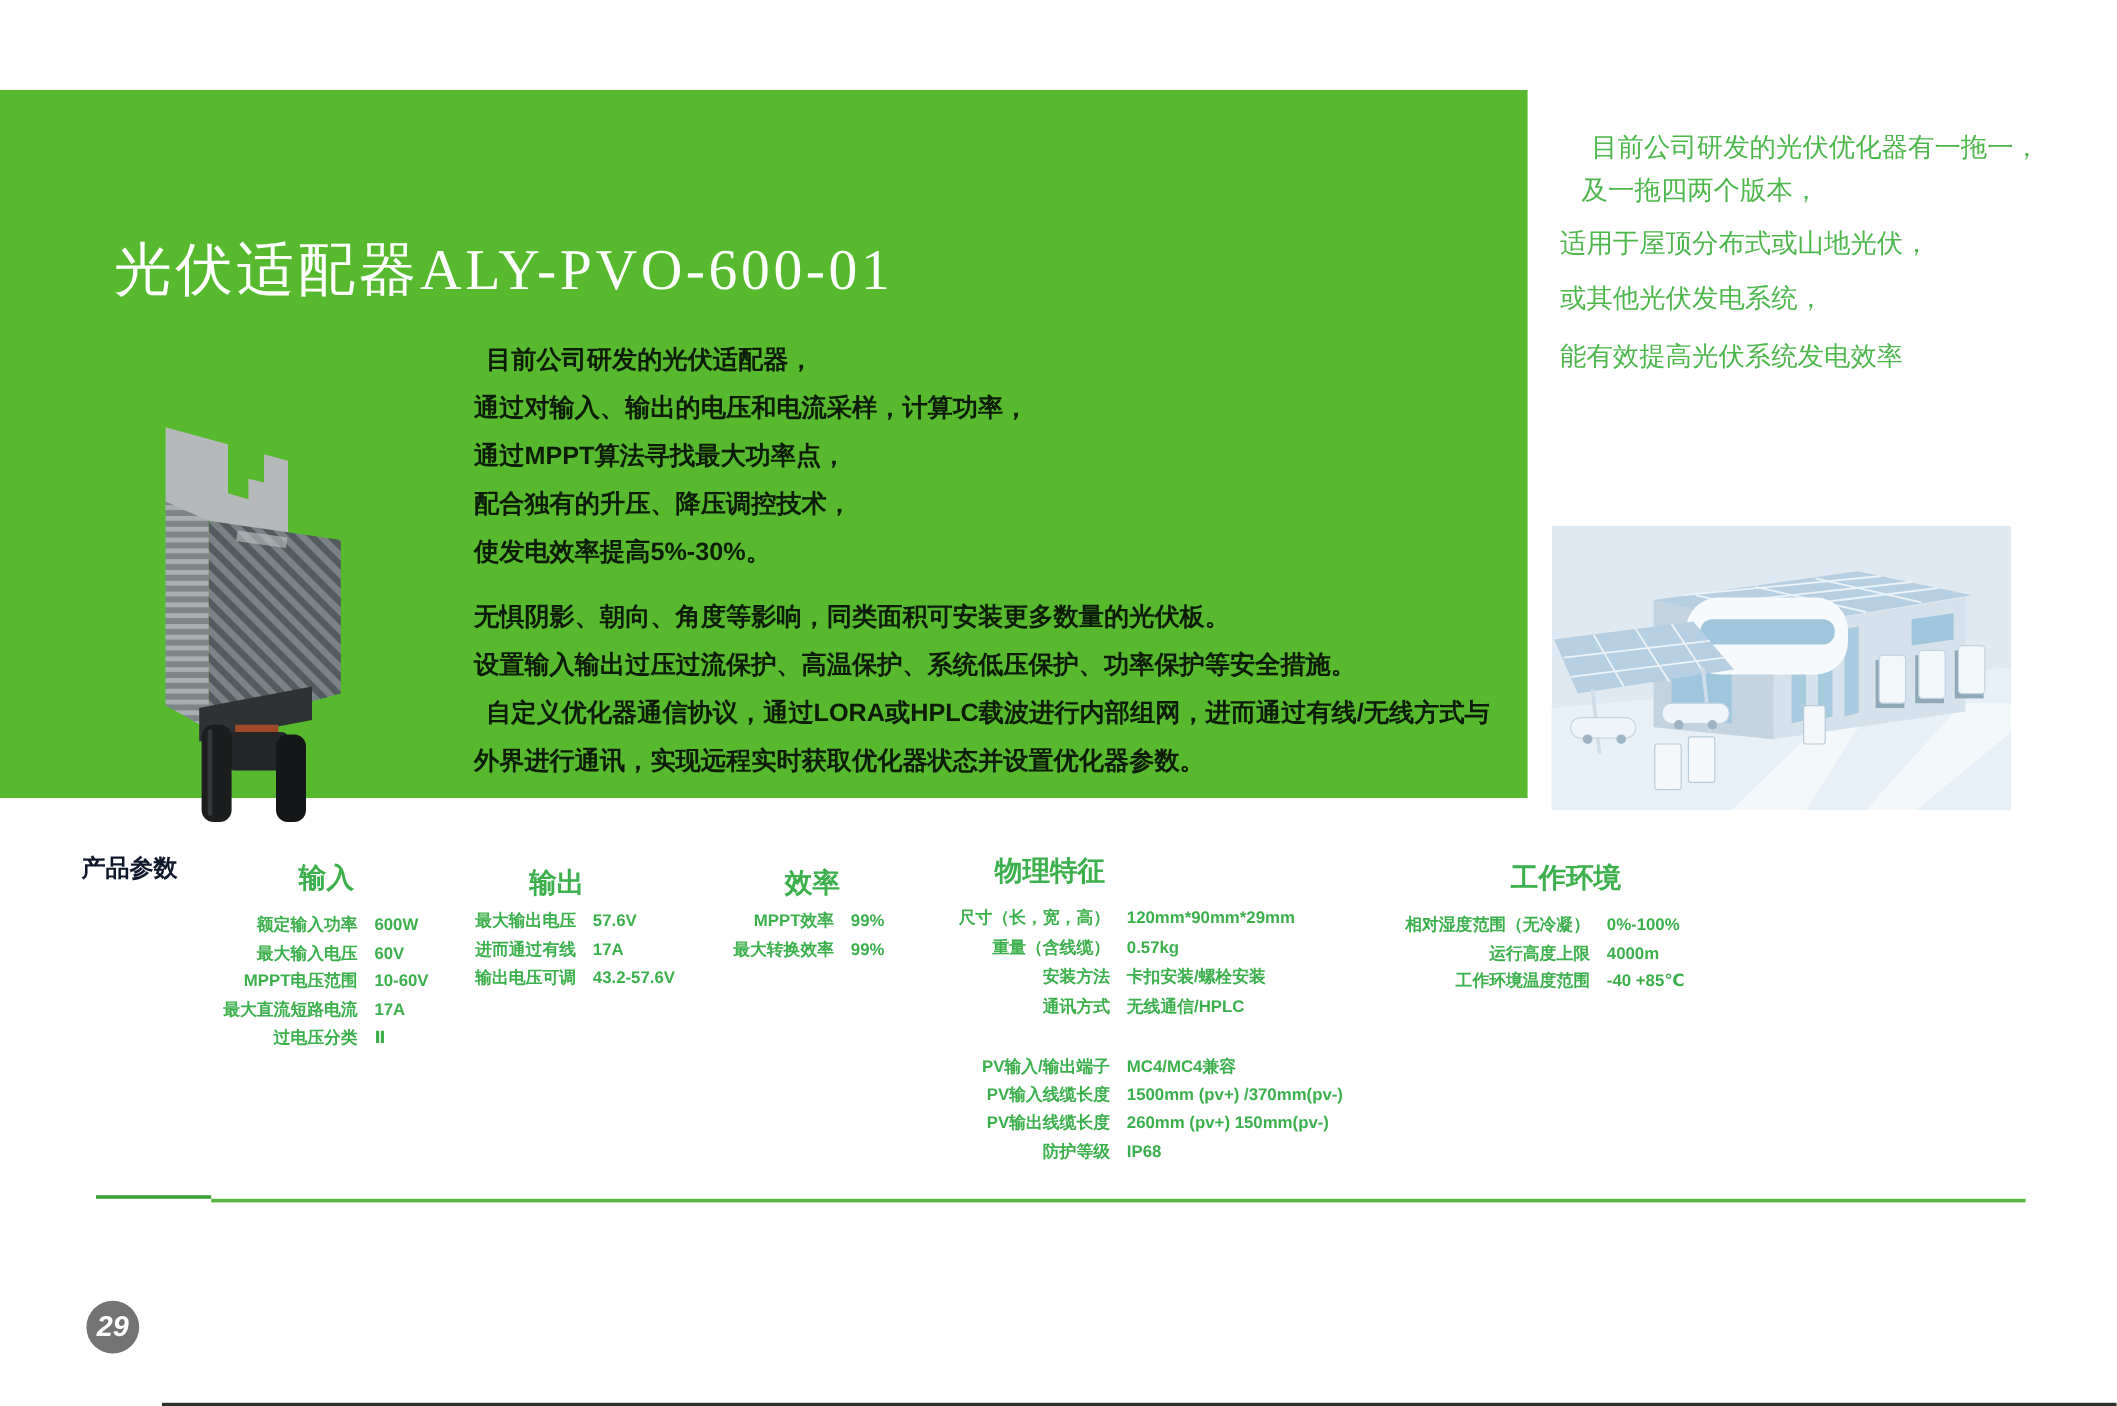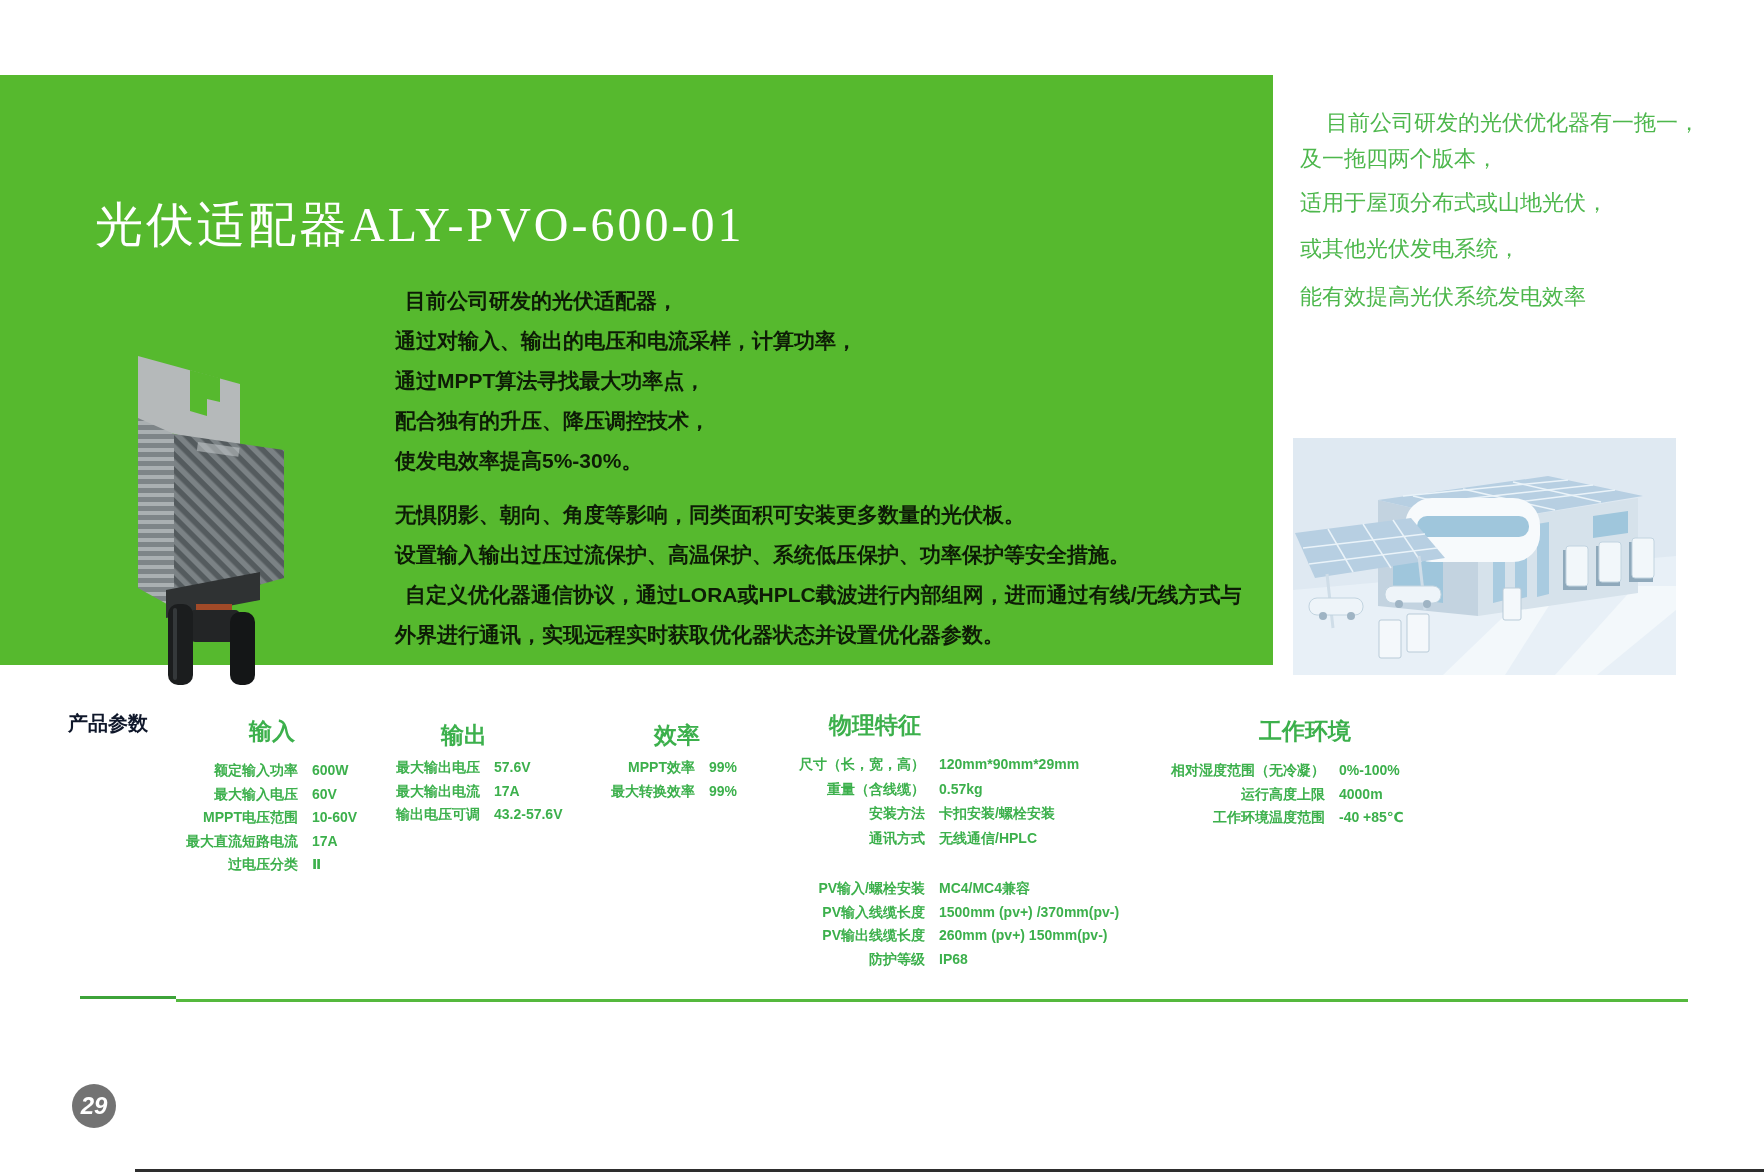--- a/index.html
+++ b/index.html
@@ -16,21 +16,21 @@
   .para { position:absolute; color:#0d1c06; font-weight:bold; font-size:21px; line-height:40px; white-space:nowrap; }
   .para1 { left:395px; top:206px; }
   .para2 { left:395px; top:420px; }
   .pline.indent1 { padding-left:10px; }
   
   .product-photo { position:absolute; left:110px; top:265px; width:270px; height:345px; }
   
   .sidebar-text { position:absolute; left:1300px; top:112px; width:452px; color:#4db74c; font-size:22px; }
   .sb-line { line-height:22px; white-space:nowrap; }
   .sb0 { padding-left:26px; margin-bottom:14px; }
-  .sb1 { margin-bottom:22px; }
+  .sb1 { margin-bottom:22px;margin-left:18px; }
   .sb2 { margin-bottom:24px; }
   .sb3 { margin-bottom:26px; }
   .building-illustration { position:absolute; left:1293px; top:438px; width:383px; height:237px; }
   
   .section-label { position:absolute; left:68px; top:710px; color:#0f172a; font-weight:bold; font-size:20px; }
   .spec-header { position:absolute; color:#3cb04c; font-weight:bold; font-size:23px; white-space:nowrap; }
   .h-input { left:249px; top:716px; }
   .h-output { left:441px; top:720px; }
   .h-eff { left:654px; top:720px; }
   .h-phys { left:829px; top:710px; }
@@ -188,21 +188,21 @@
       <span class="spec-value">10-60V</span>
     <span class="spec-label">最大直流短路电流</span>
       <span class="spec-value">17A</span>
     <span class="spec-label">过电压分类</span>
       <span class="spec-value">Ⅱ</span>
   </div>
 
   <div class="spec-grid col-output">
     <span class="spec-label">最大输出电压</span>
       <span class="spec-value">57.6V</span>
-    <span class="spec-label">最大输出电流</span>
+    <span class="spec-label">进而通过有线</span>
       <span class="spec-value">17A</span>
     <span class="spec-label">输出电压可调</span>
       <span class="spec-value">43.2-57.6V</span>
   </div>
 
   <div class="spec-grid col-eff">
     <span class="spec-label">MPPT效率</span>
       <span class="spec-value">99%</span>
     <span class="spec-label">最大转换效率</span>
       <span class="spec-value">99%</span>
@@ -213,21 +213,21 @@
       <span class="spec-value">120mm*90mm*29mm</span>
     <span class="spec-label">重量（含线缆）</span>
       <span class="spec-value">0.57kg</span>
     <span class="spec-label">安装方法</span>
       <span class="spec-value">卡扣安装/螺栓安装</span>
     <span class="spec-label">通讯方式</span>
       <span class="spec-value">无线通信/HPLC</span>
   </div>
 
   <div class="spec-grid col-phys2">
-    <span class="spec-label">PV输入/螺栓安装</span>
+    <span class="spec-label">PV输入/输出端子</span>
       <span class="spec-value">MC4/MC4兼容</span>
     <span class="spec-label">PV输入线缆长度</span>
       <span class="spec-value">1500mm (pv+) /370mm(pv-)</span>
     <span class="spec-label">PV输出线缆长度</span>
       <span class="spec-value">260mm (pv+) 150mm(pv-)</span>
     <span class="spec-label">防护等级</span>
       <span class="spec-value">IP68</span>
   </div>
 
   <div class="spec-grid col-env">

